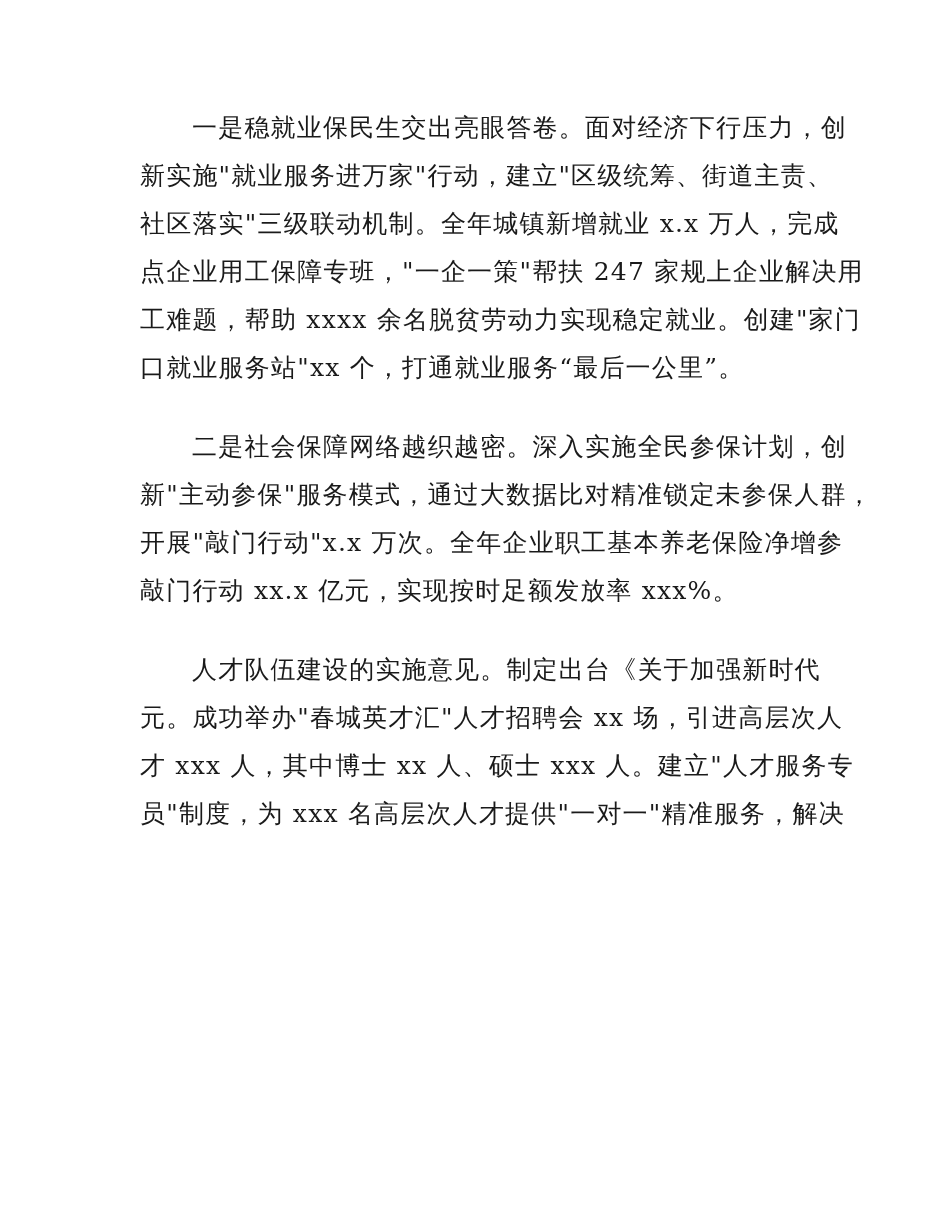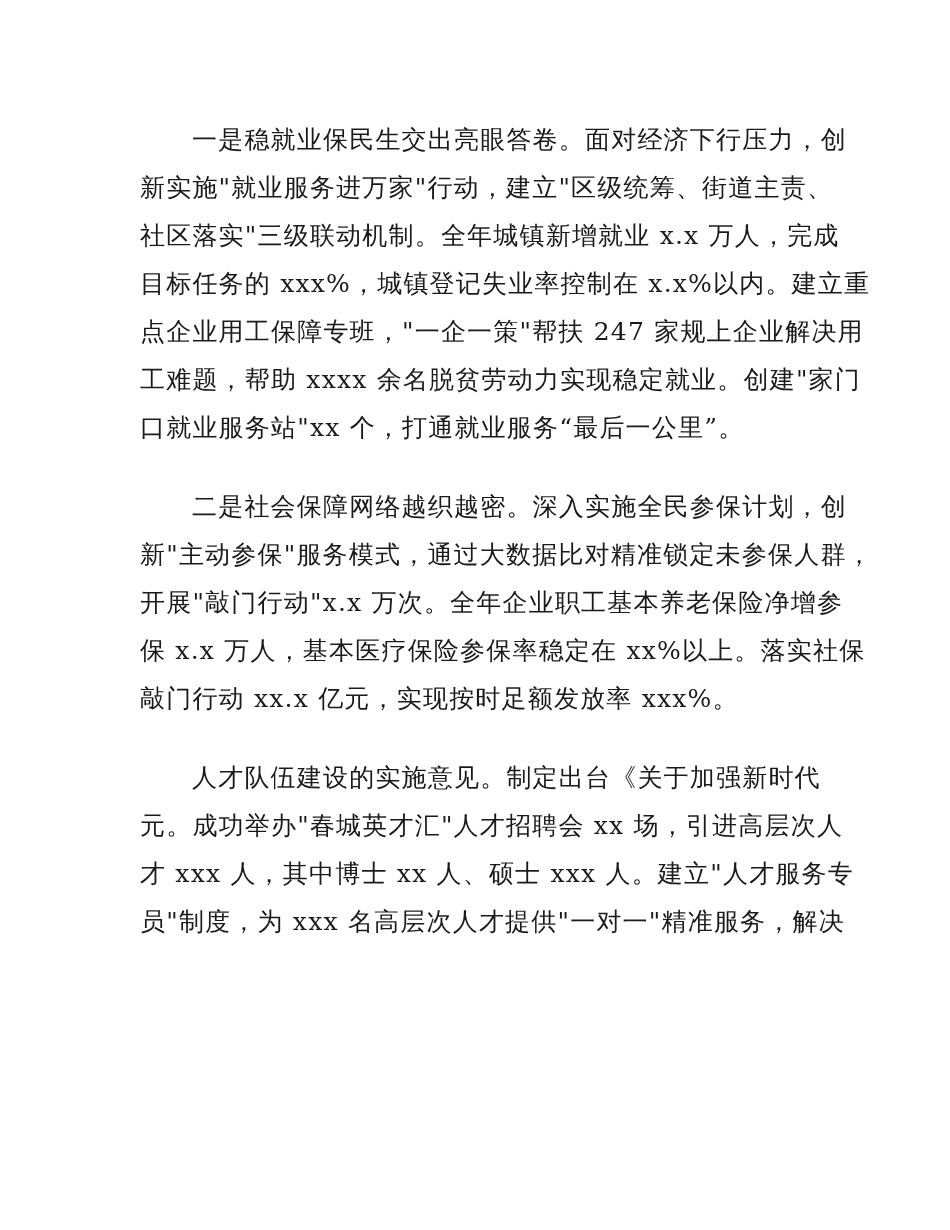--- a/index.html
+++ b/index.html
@@ -11,21 +11,21 @@
       width: 950px;
       height: 1230px;
       overflow: hidden;
       position: relative;
       font-family: "DejaVu Serif", "Liberation Serif", serif;
       color: #1a1a1a;
     }
     .page {
       position: absolute;
       left: 140px;
-      top: 116px;
+      top: 104px;
       width: 690px;
     }
     .para {
       margin: 0 0 31px 0;
       font-size: 25px;
       line-height: 48px;
       letter-spacing: 1.2px;
       text-align: justify;
       text-indent: 52px;
       word-break: break-all;
@@ -42,31 +42,29 @@
   </style>
 </head>
 <body>
 
 <div class="page">
 
   <p class="para">
     <span class="line first">一是稳就业保民生交出亮眼答卷。面对经济下行压力，创</span>
     <span class="line">新实施"就业服务进万家"行动，建立"区级统筹、街道主责、</span>
     <span class="line">社区落实"三级联动机制。全年城镇新增就业 x.x 万人，完成</span>
-    <span class="line">目标任务的 xxx%，城镇登记失业率控制在 x.x%以内。建立重</span>
     <span class="line">点企业用工保障专班，"一企一策"帮扶 247 家规上企业解决用</span>
     <span class="line">工难题，帮助 xxxx 余名脱贫劳动力实现稳定就业。创建"家门</span>
     <span class="line">口就业服务站"xx 个，打通就业服务“最后一公里”。</span>
   </p>
 
   <p class="para">
     <span class="line first">二是社会保障网络越织越密。深入实施全民参保计划，创</span>
     <span class="line">新"主动参保"服务模式，通过大数据比对精准锁定未参保人群，</span>
     <span class="line">开展"敲门行动"x.x 万次。全年企业职工基本养老保险净增参</span>
-    <span class="line">保 x.x 万人，基本医疗保险参保率稳定在 xx%以上。落实社保</span>
     <span class="line">敲门行动 xx.x 亿元，实现按时足额发放率 xxx%。</span>
   </p>
 
   <p class="para">
     <span class="line first">人才队伍建设的实施意见。制定出台《关于加强新时代</span>
     <span class="line">元。成功举办"春城英才汇"人才招聘会 xx 场，引进高层次人</span>
     <span class="line">才 xxx 人，其中博士 xx 人、硕士 xxx 人。建立"人才服务专</span>
     <span class="line">员"制度，为 xxx 名高层次人才提供"一对一"精准服务，解决</span>
   </p>
 

